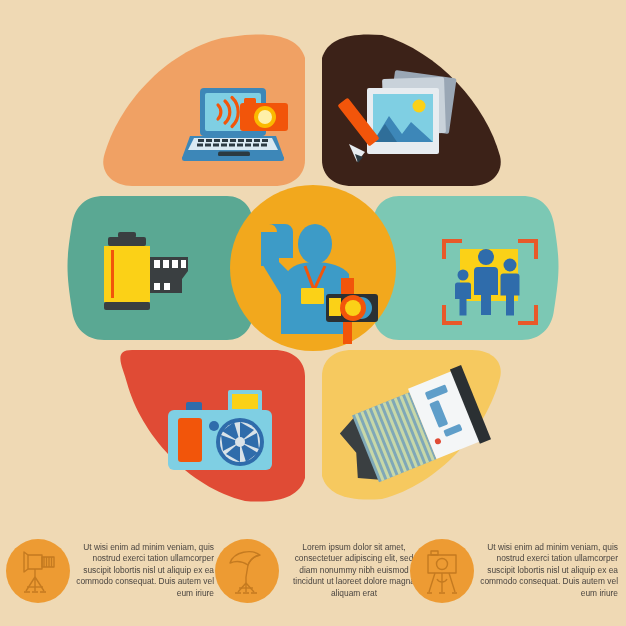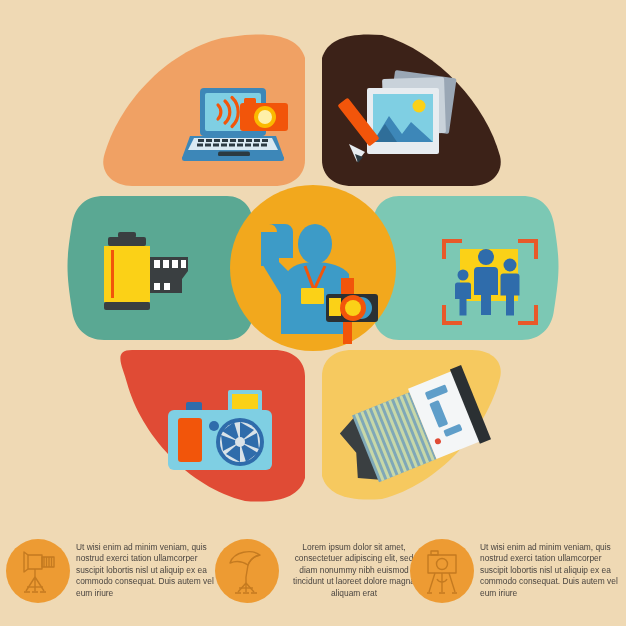--- a/index.html
+++ b/index.html
@@ -44,21 +44,21 @@
     margin-right:6px;
   }
   .fcircle svg{display:block;}
   .ftext{
     font-size:8.4px;
     line-height:11.6px;
     color:#4a4540;
     text-align:center;
     flex:1 1 auto;
   }
-  .fitem.one .ftext, .fitem.three .ftext{text-align:left;}
+  .fitem.one .ftext, .fitem.three .ftext{text-align:right;}
   .fitem.two .ftext{text-align:center;}
 </style>
 </head>
 <body>
 
 <div id="root">
 
   <div class="wheel">
     <svg width="626" height="510" viewBox="0 0 626 510" xmlns="http://www.w3.org/2000/svg">
 

